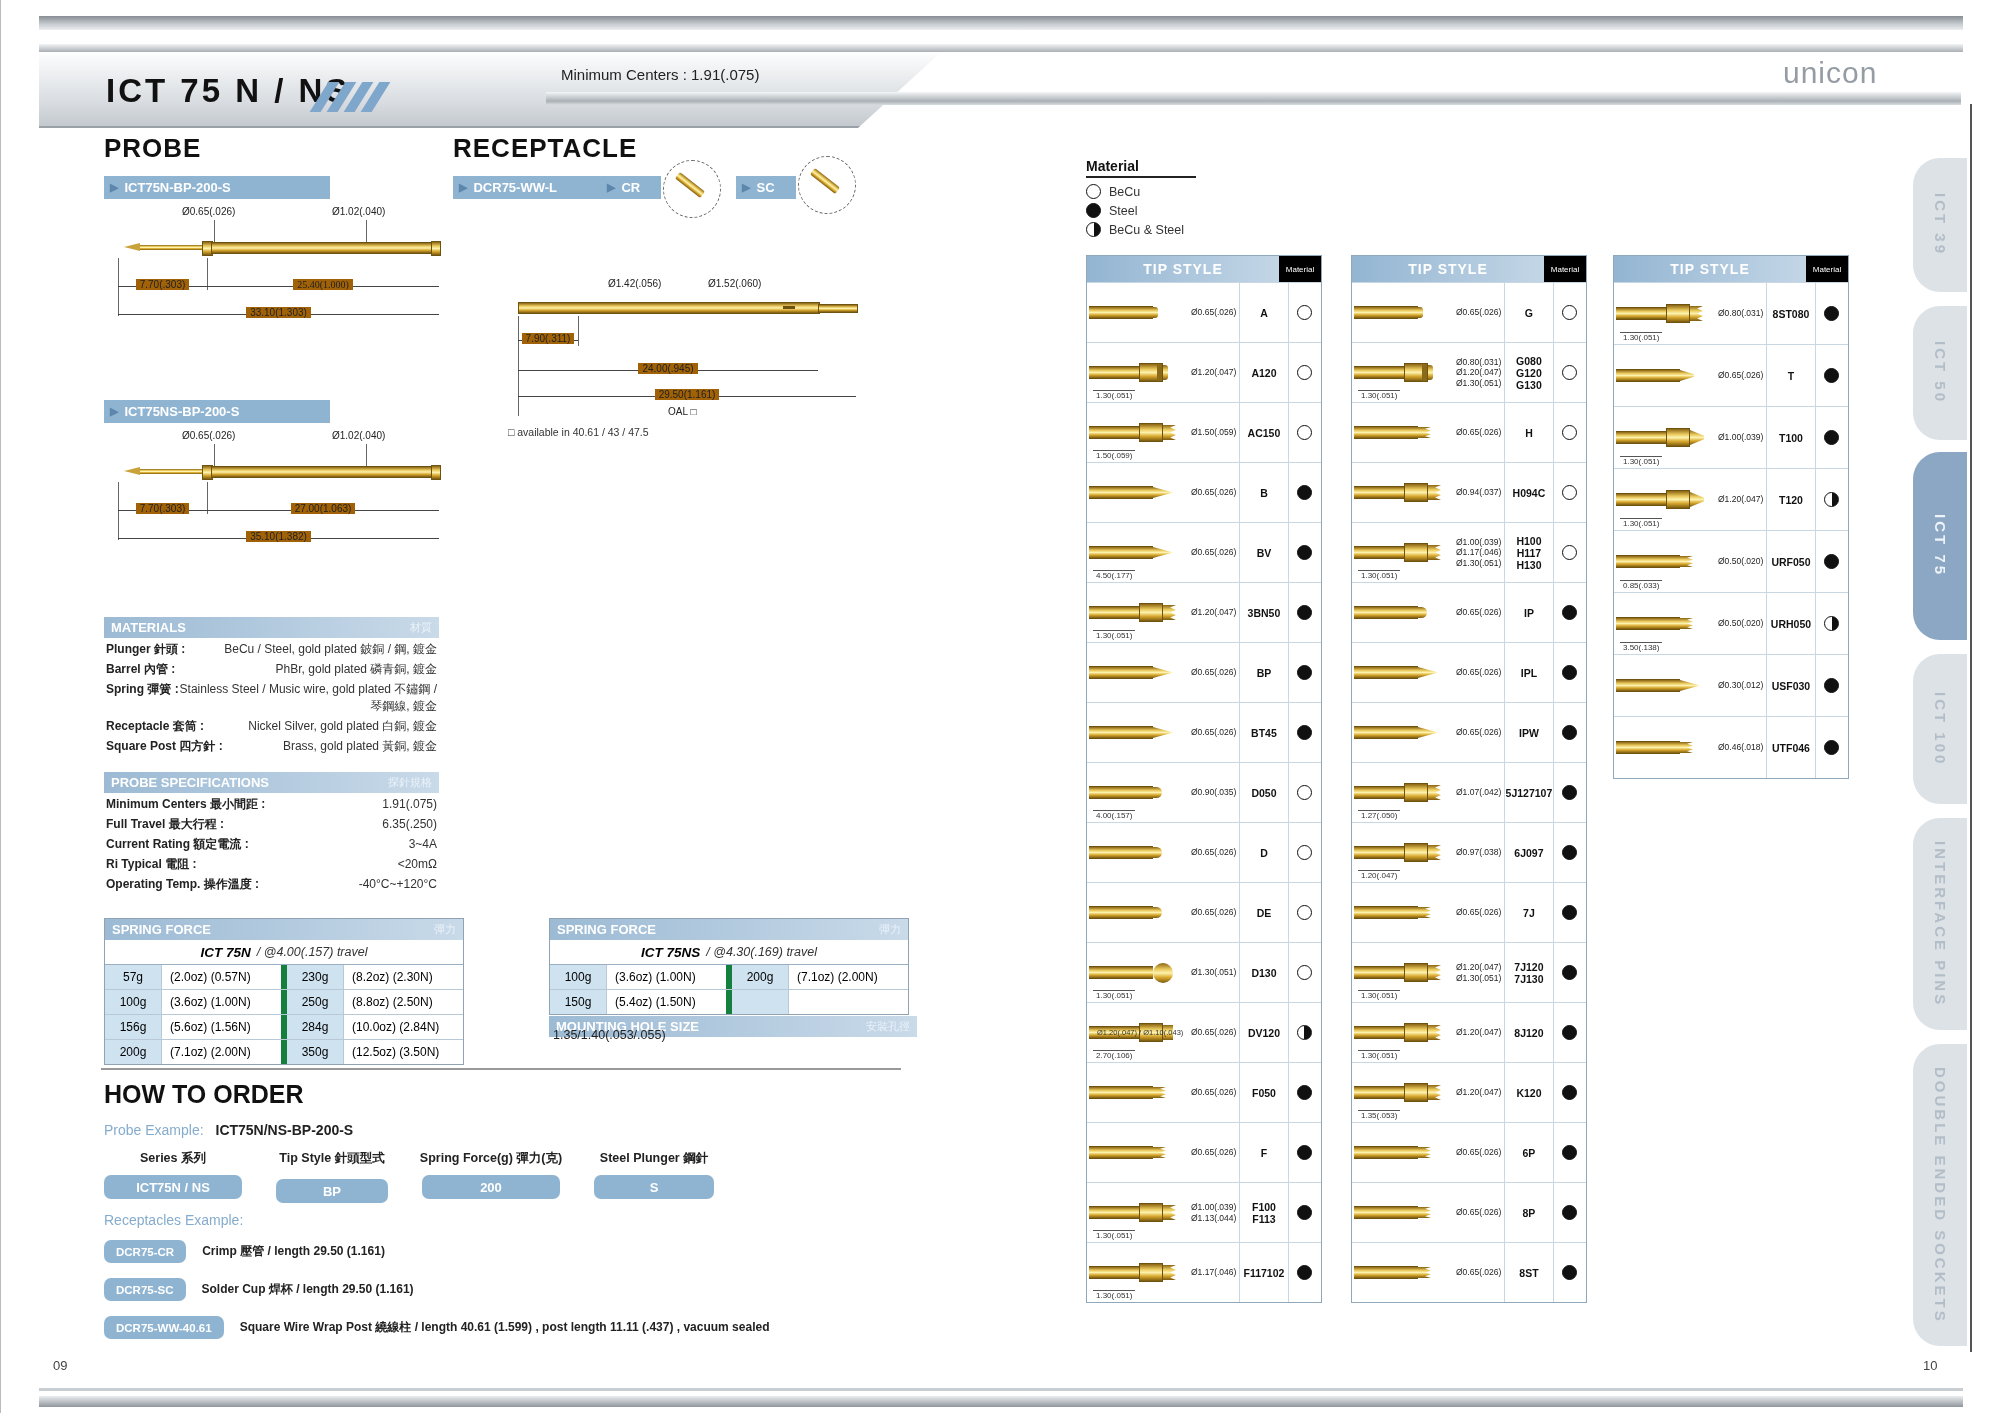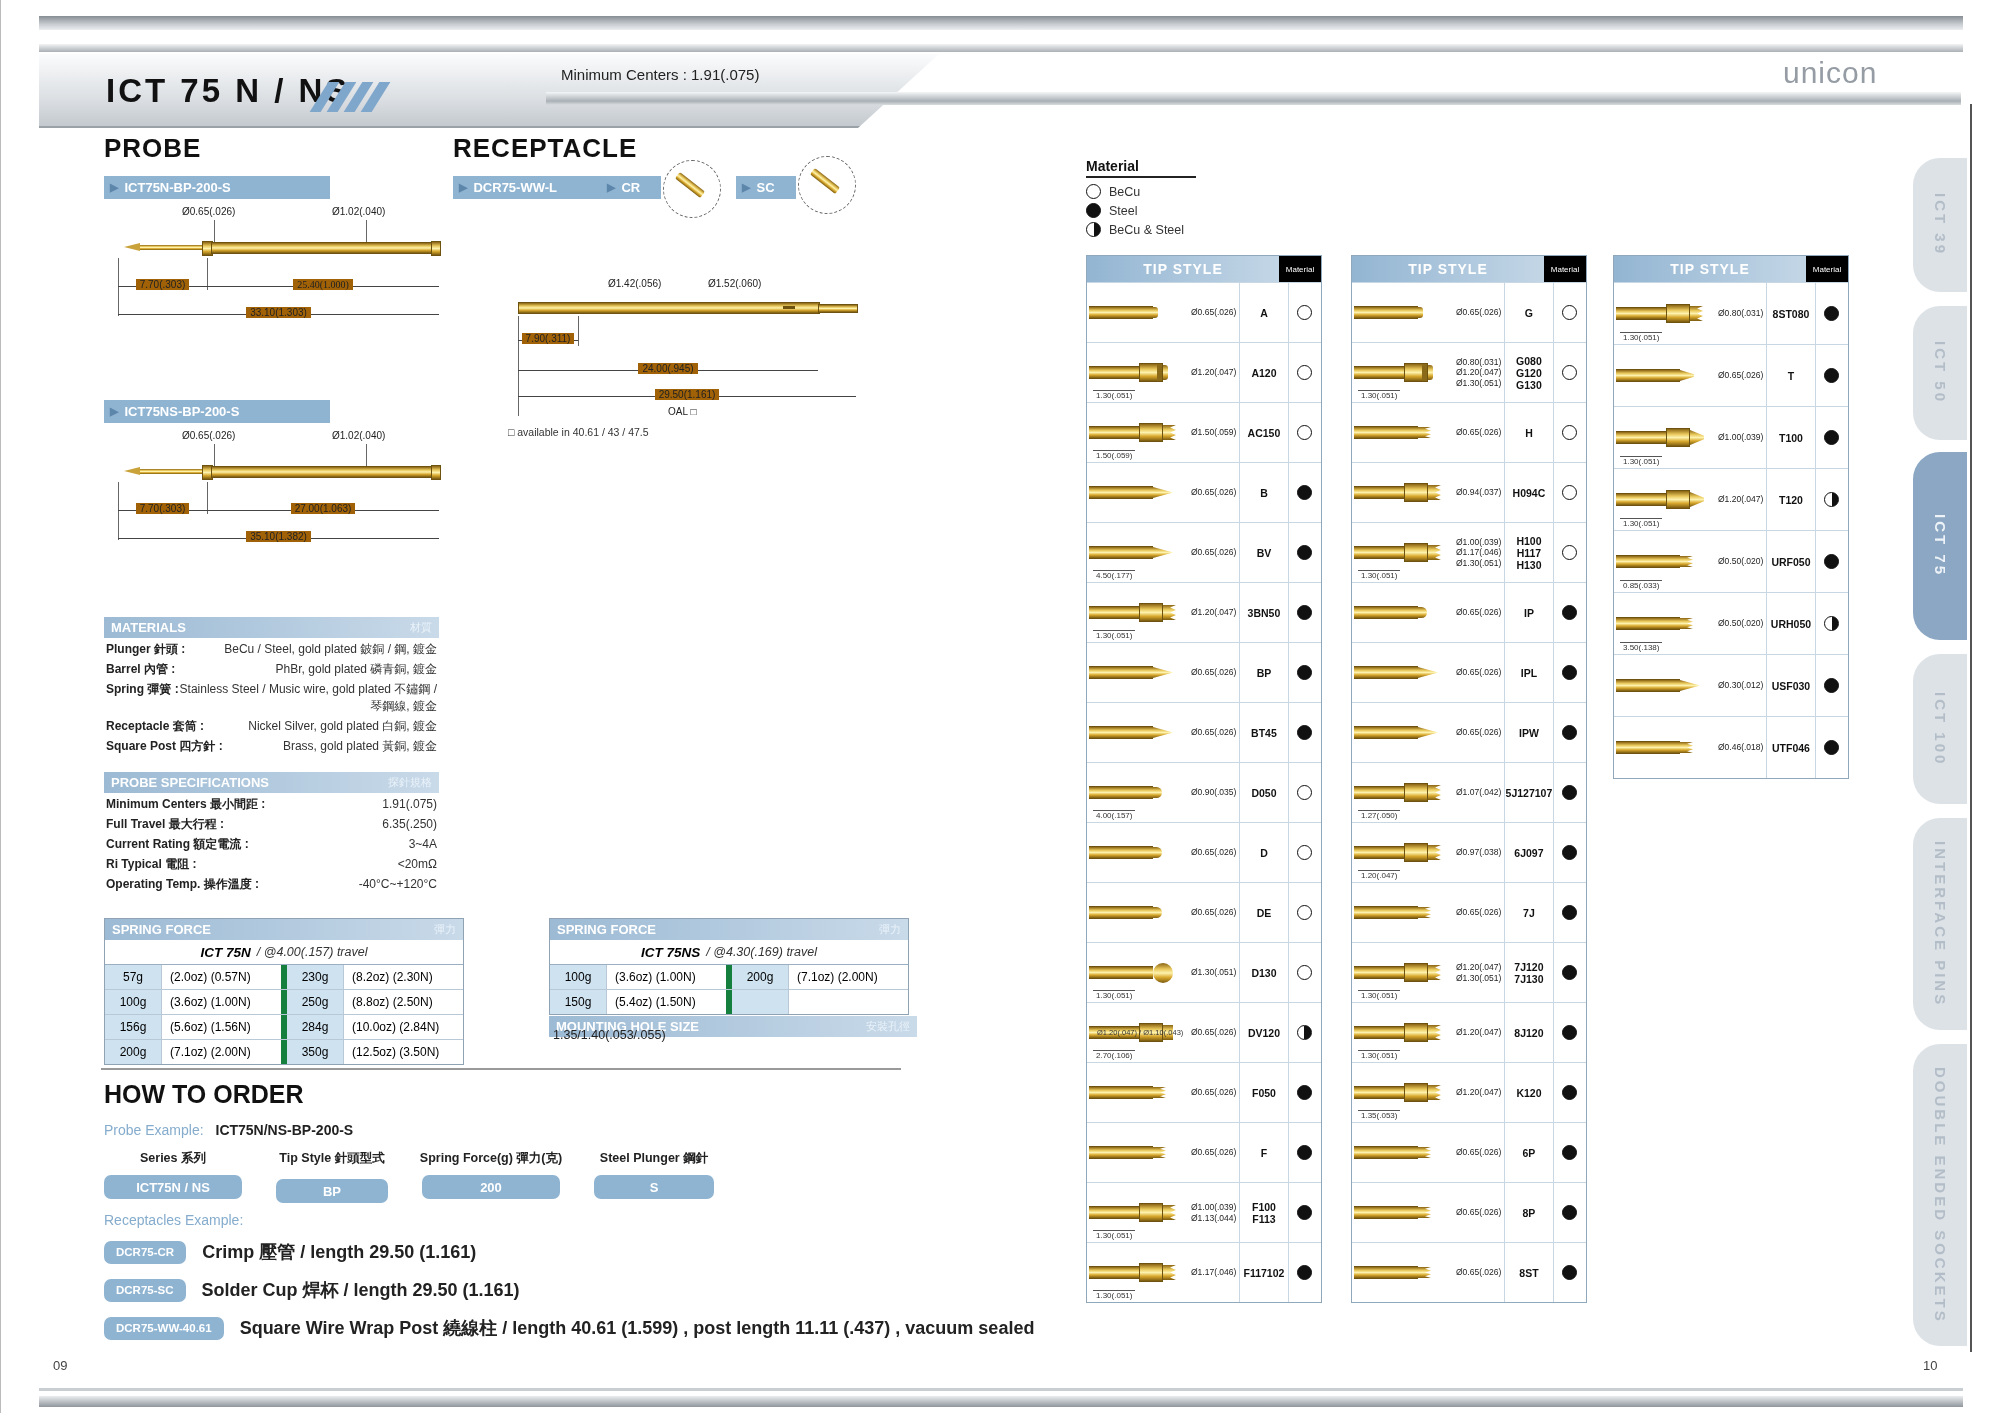--- a/index.html
+++ b/index.html
@@ -67,21 +67,21 @@
   .oex{position:absolute;font-size:14px;}
   .oex b{color:#222;font-weight:bold;margin-left:8px;}
   .ocols{position:absolute;display:flex;gap:34px;}
   .ocol{display:flex;flex-direction:column;align-items:center;gap:8px;}
   .ocol .oh{font-size:12.5px;font-weight:bold;color:#222;white-space:nowrap;}
   .obox{height:24px;border-radius:7px;background:#8fb4d2;color:#fff;font-weight:bold;
         font-size:13px;display:flex;align-items:center;justify-content:center;width:100%;}
   .rrow{position:absolute;display:flex;align-items:center;gap:16px;}
   .rcode{height:23px;border-radius:7px;background:#8fb4d2;color:#fff;font-weight:bold;
          font-size:11.5px;display:flex;align-items:center;justify-content:center;padding:0 12px;}
-  .rdesc{font-size:18px;color:#222;font-weight:600;}
+  .rdesc{font-size:12px;color:#222;font-weight:600;}
   
   .legend{position:absolute;}
   .legend .lt{font-size:14px;font-weight:bold;color:#111;border-bottom:2px solid #222;
               padding-bottom:2px;width:110px;margin-bottom:6px;}
   .litem{display:flex;align-items:center;gap:8px;font-size:12.5px;color:#333;margin:4px 0;}
   .sym{width:13px;height:13px;border:1.5px solid #111;border-radius:50%;background:#fff;flex:0 0 auto;}
   .sym.steel{background:#111;}
   .sym.becu_steel{background:linear-gradient(90deg,#fff 50%,#111 50%);}
   
   .tiptable{position:absolute;width:234px;border:1px solid #8fa8bc;background:#fff;}

